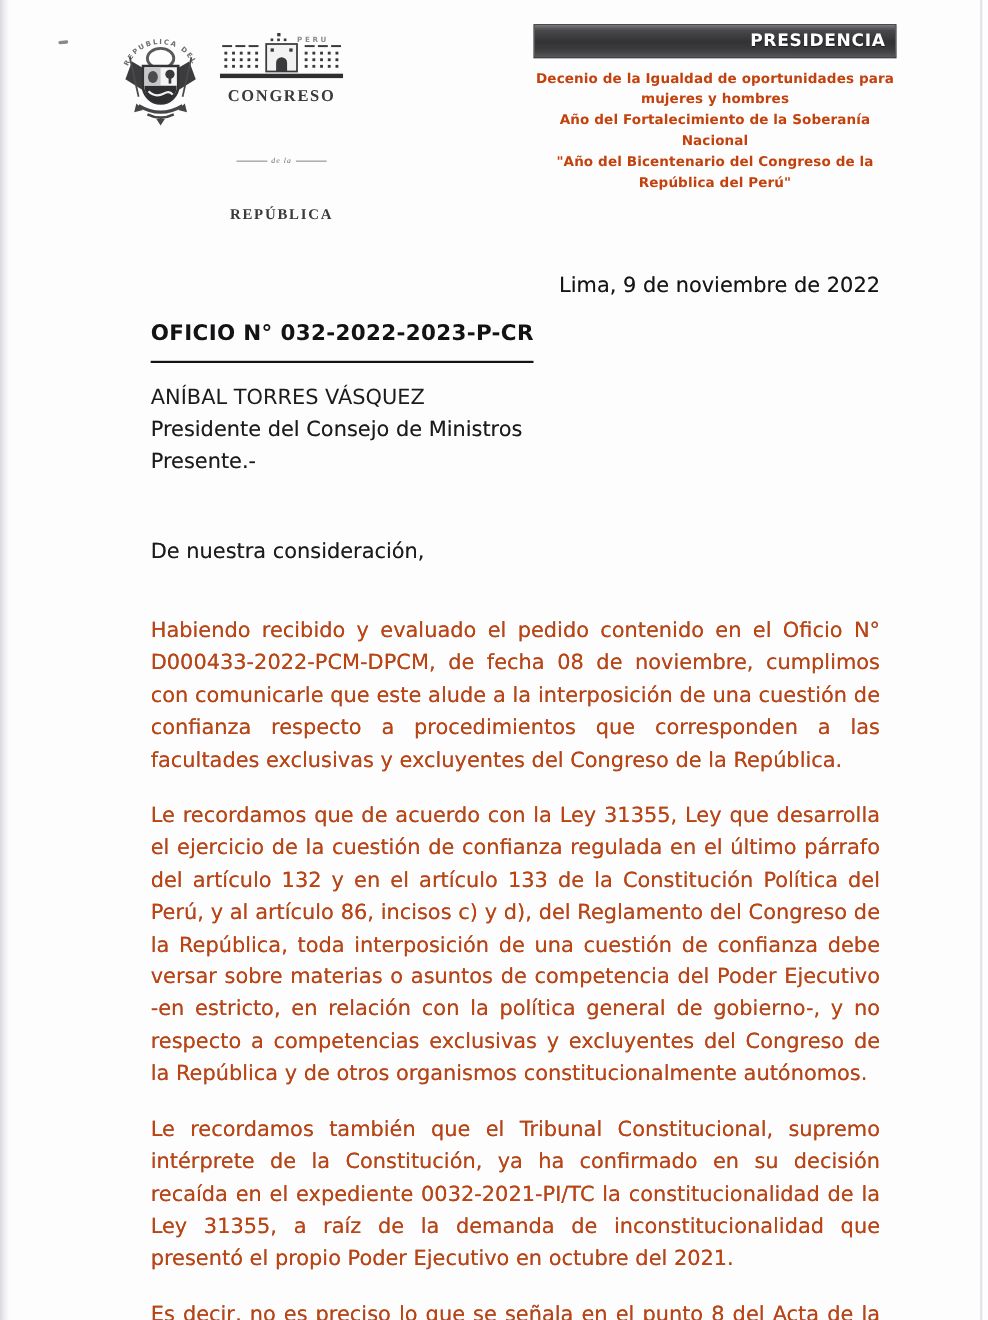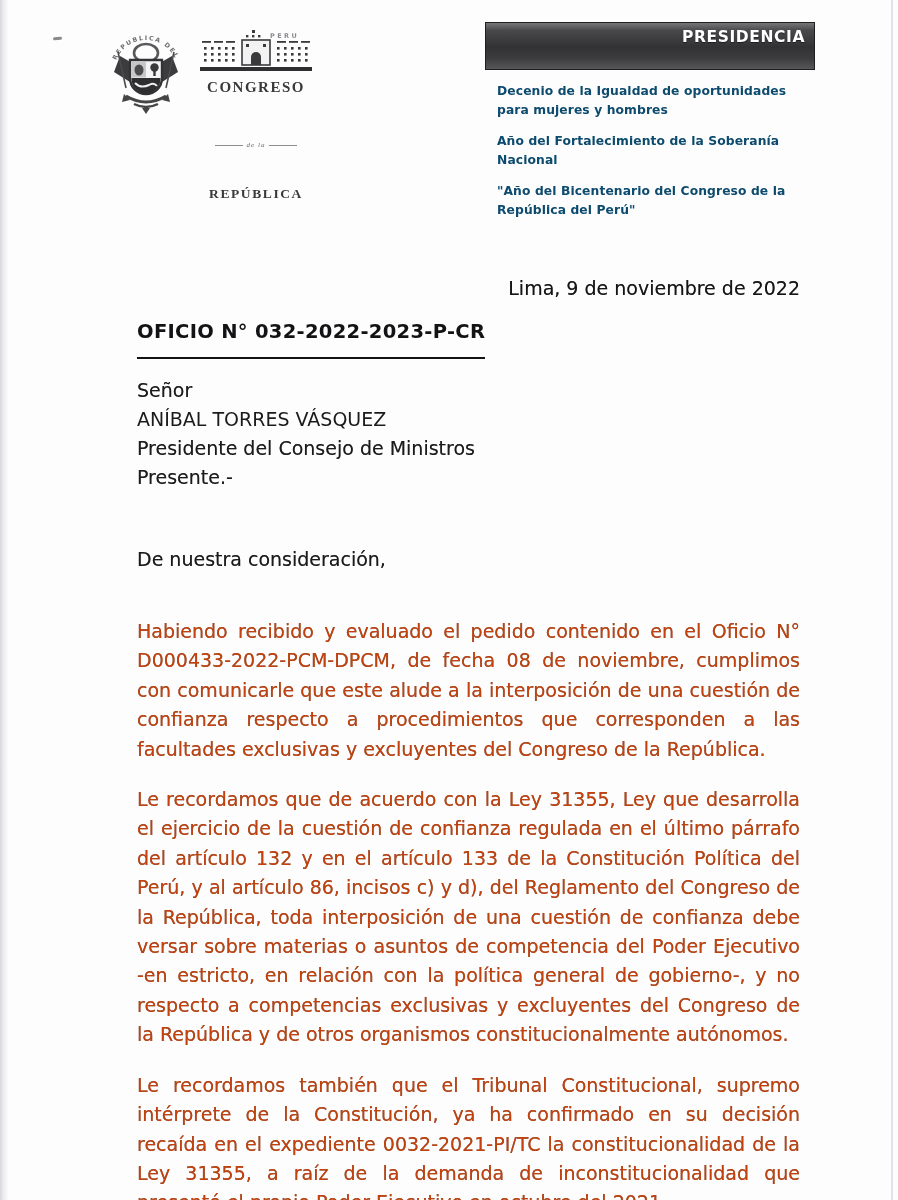--- a/index.html
+++ b/index.html
@@ -43,32 +43,32 @@
   .congress-wordmark .dela::before,
   .congress-wordmark .dela::after{
     content:"";display:inline-block;width:28px;height:1px;background:#8e8e92;
   }
   .congress-wordmark .line2{
     font-weight:700;font-size:13.5px;letter-spacing:1.6px;line-height:17px;margin-top:36px;
   }
 
   .header-right{width:330px;}
   .banner{
-    height:48px;border:1px solid #1f1f21;box-sizing:border-box;
+    height:31px;border:1px solid #1f1f21;box-sizing:border-box;
     background:linear-gradient(180deg,#767678 0%,#49494c 16%,#323235 52%,#3d3d40 78%,#57575a 100%);
     text-align:right;
   }
   .banner-label{
     color:#ffffff;font-weight:700;font-size:15.5px;letter-spacing:0.6px;
     line-height:29px;padding-right:9px;display:inline-block;
     text-shadow:0 1px 1px rgba(0,0,0,.5);
   }
   .mottos{margin-top:9px;}
   .mottos p{
-    margin:12px;text-align:left;font-size:12.3px;font-weight:700;color:#0c4a6e;
+    margin:0;text-align:center;font-size:12.3px;font-weight:700;color:#c2410c;
     line-height:19px;letter-spacing:0.1px;
   }
 
   
   .letter{padding:0 98px 0 137px;}
   .dateline{
     text-align:right;font-size:19px;margin-top:45px;color:#151517;
     text-shadow:0 0 0.5px rgba(20,20,22,.55);
   }
   .subject{margin-top:21px;}
@@ -214,21 +214,20 @@
 </div>
 
 <div class="letter">
   <div class="dateline">Lima, 9 de noviembre de 2022</div>
 
   <div class="subject">
     <span>OFICIO N° 032-2022-2023-P-CR</span>
   </div>
 
   <div class="recipient">
-    <div>Señor</div>
     <div class="name">ANÍBAL TORRES VÁSQUEZ</div>
     <div>Presidente del Consejo de Ministros</div>
     <div>Presente.-</div>
   </div>
 
   <div class="greeting">De nuestra consideración,</div>
 
   <div class="body-text">
       <p>Habiendo recibido y evaluado el pedido contenido en el Oficio N° D000433-2022-PCM-DPCM, de fecha 08 de noviembre, cumplimos con comunicarle que este alude a la interposición de una cuestión de confianza respecto a procedimientos que corresponden a las facultades exclusivas y excluyentes del Congreso de la República.</p>
       <p>Le recordamos que de acuerdo con la Ley 31355, Ley que desarrolla el ejercicio de la cuestión de confianza regulada en el último párrafo del artículo 132 y en el artículo 133 de la Constitución Política del Perú, y al artículo 86, incisos c) y d), del Reglamento del Congreso de la República, toda interposición de una cuestión de confianza debe versar sobre materias o asuntos de competencia del Poder Ejecutivo -en estricto, en relación con la política general de gobierno-, y no respecto a competencias exclusivas y excluyentes del Congreso de la República y de otros organismos constitucionalmente autónomos.</p>

